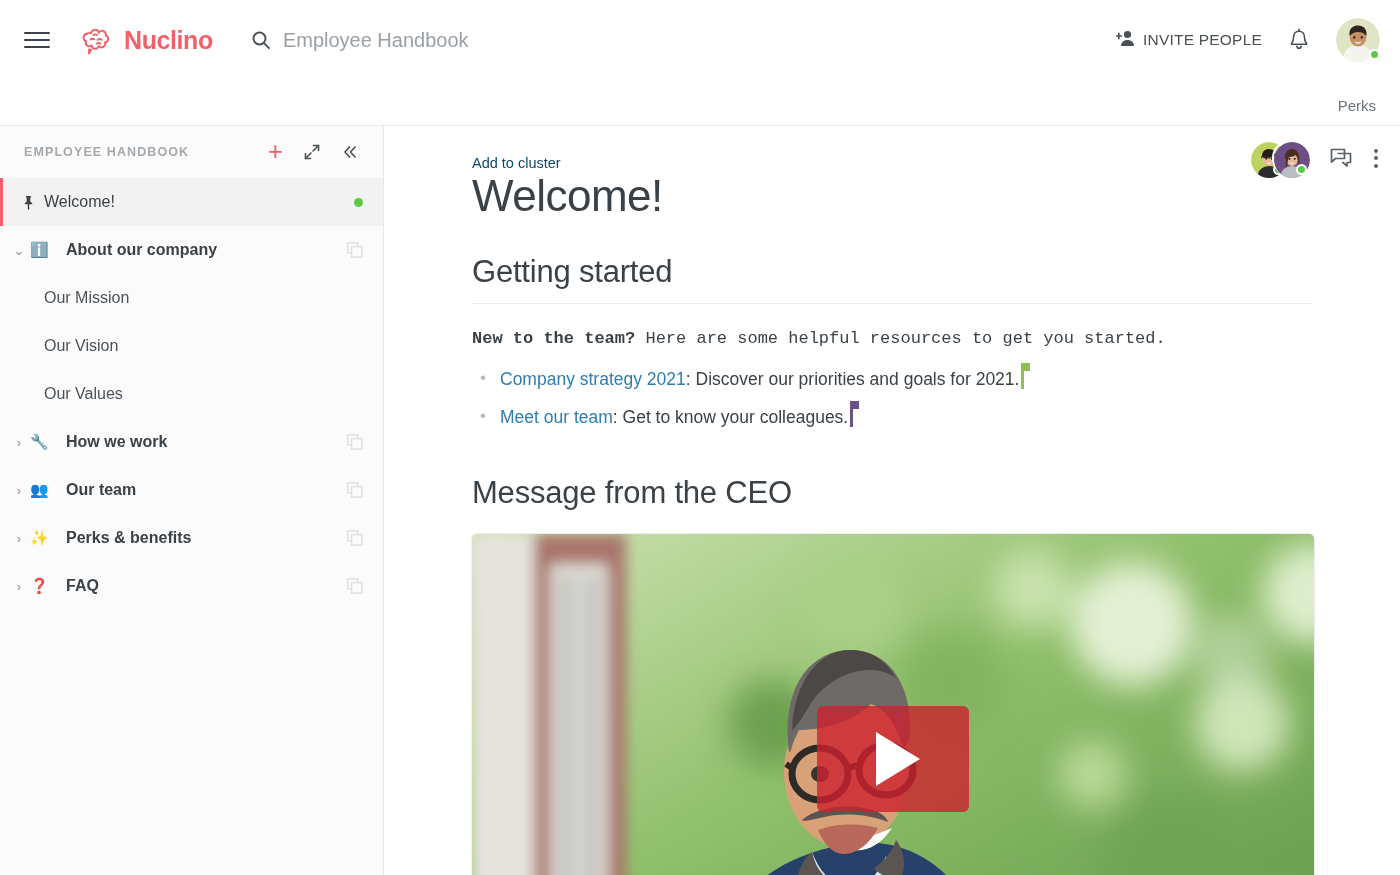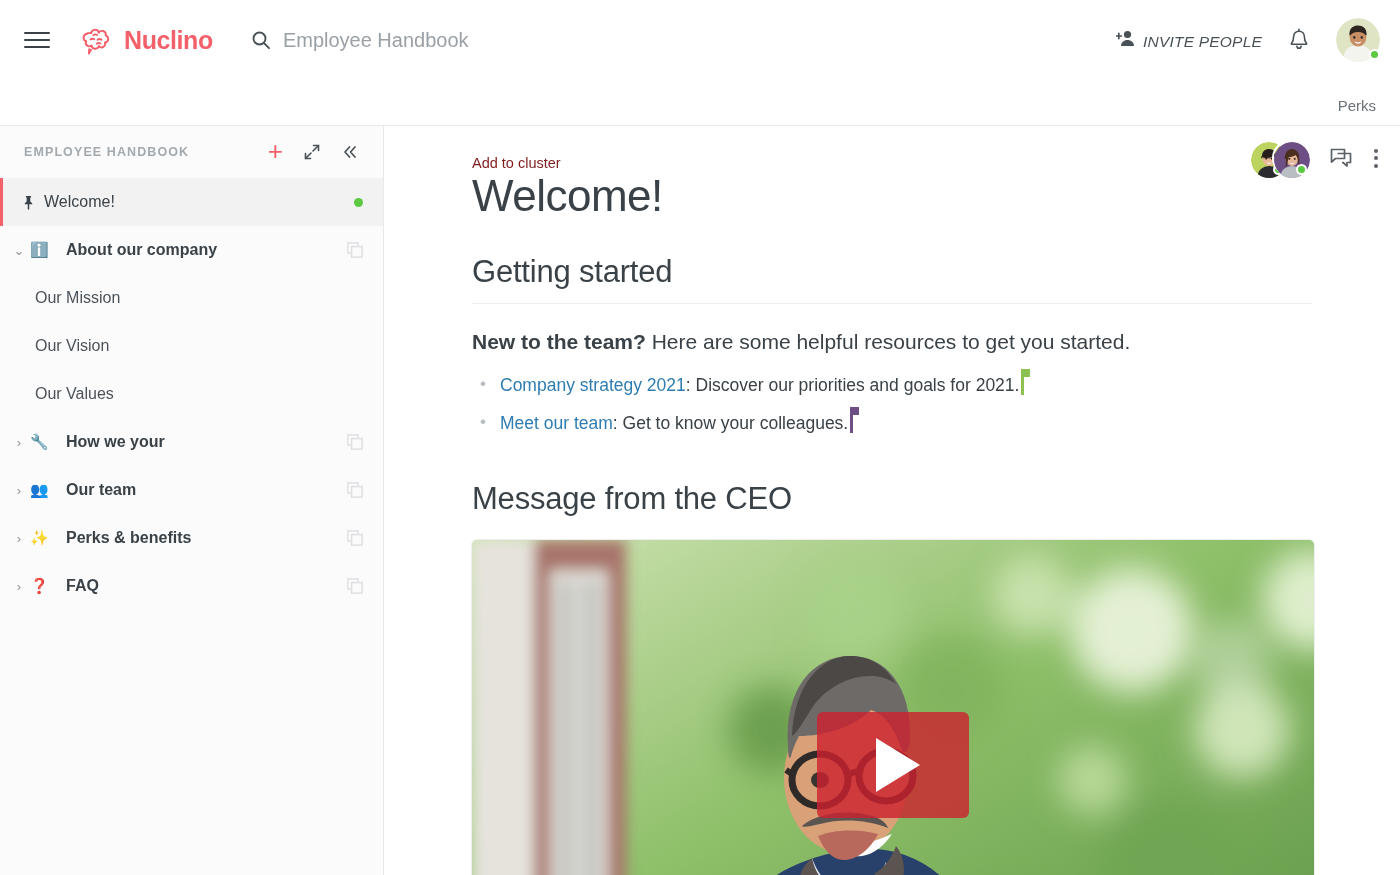--- a/index.html
+++ b/index.html
@@ -51,25 +51,24 @@
     font-size: 20px;
     color: #9aa0a6;
     background: transparent;
     width: 560px;
   }
   .search-input::placeholder { color: #9aa0a6; }
   .topbar-right {
     display: flex; align-items: center; gap: 26px;
   }
   .invite-btn {
-    display: flex; align-items: flex-end; gap: 7px;
+    display: flex; align-items: center; gap: 7px;
     font-size: 15.5px; color: #4a5156; letter-spacing: 0.2px;
     cursor: pointer; background: none; border: none;
     font-family: "Liberation Sans", sans-serif;
-    font-style: italic;
   }
   .bell { width: 22px; height: 24px; cursor: pointer; }
   .avatar-top {
     width: 44px; height: 44px; border-radius: 50%;
     position: relative; overflow: visible; cursor: pointer;
   }
   .avatar-img {
     width: 44px; height: 44px; border-radius: 50%;
     overflow: hidden; display: block;
   }
@@ -157,21 +156,21 @@
   }
   .sb-chev {
     width: 22px; min-width: 22px; margin-left: 8px;
     font-size: 13px; color: #8b9197; text-align: center;
     user-select: none;
   }
   .sb-emoji { font-size: 15px; margin-right: 7px; width:18px; display:inline-block; text-align:center;}
   .sb-pin { width: 20px; margin-left: 18px; margin-right: 6px; display:flex; justify-content:center;}
   .sb-label { flex: 1; color: #3a4248; }
   .sb-label.bold { font-weight: bold; margin-left: 11px; }
-  .sb-label.child { font-weight: normal; color: #4b5259; padding-left: 35px; }
+  .sb-label.child { font-weight: normal; color: #4b5259; padding-left: 44px; }
   .sb-greendot {
     width: 9px; height: 9px; border-radius: 50%;
     background: #5dc943;
   }
   .cluster-ico { width: 16px; height: 16px; display:block; opacity: .75;}
 
   
   .main {
     flex: 1; position: relative; overflow: hidden;
     background: #fff;
@@ -191,40 +190,40 @@
     position: absolute; right: -1px; bottom: -1px;
     width: 11px; height: 11px; border-radius: 50%;
     background: #5dc943; border: 2px solid #fff;
   }
   .comment-ico { width: 22px; height: 22px; cursor: pointer; display:block;}
   .main-dots { cursor: pointer; display:flex; flex-direction:column; gap:3.5px; align-items:center;}
   .main-dots i { width:4px; height:4px; border-radius:50%; background:#5a6167; display:block;}
 
   .doc { padding: 28px 88px 0 88px; }
   .add-cluster {
-    font-size: 14.5px; color: #7f1d1d;
+    font-size: 14.5px; color: #0c4a6e;
     cursor: pointer; display: inline-block;
   }
   .doc h1 {
     font-size: 44px; font-weight: normal;
     color: #3a4248; letter-spacing: -0.5px;
     margin-bottom: 34px; line-height: 1.1;
   }
   .doc h2 {
     font-size: 31px; font-weight: normal;
     color: #3a4248; letter-spacing: -0.2px;
     line-height: 1.15;
   }
   .doc .rule {
     border: none; border-top: 1px solid #eceef0;
     margin: 13px 0 0 0;
   }
   .doc p.lead {
-    font-size: 21px; line-height: 1.5;
-    margin-top: 22px; color: #3a4248;
+    font-size: 17px; line-height: 1.5;
+    margin-top: 22px; color: #3a4248; font-family: Liberation Mono, monospace;
   }
   .doc p.lead b { font-weight: bold; }
   .doc ul {
     list-style: none; margin-top: 14px;
   }
   .doc li {
     font-size: 17.5px; line-height: 1.55;
     color: #3a4248; position: relative;
     padding-left: 28px; margin-bottom: 11px;
   }
@@ -412,21 +411,21 @@
     <div class="sb-item">
       <span class="sb-label child">Our Vision</span>
     </div>
     <div class="sb-item">
       <span class="sb-label child">Our Values</span>
     </div>
 
     <div class="sb-item">
       <span class="sb-chev">›</span>
       <span class="sb-emoji">🔧</span>
-      <span class="sb-label bold">How we your</span>
+      <span class="sb-label bold">How we work</span>
       <span class="cluster-ico">
         <svg viewBox="0 0 16 16" width="16" height="16" aria-hidden="true">
           <rect x="0.9" y="0.9" width="10" height="10" fill="none" stroke="#d5d8db" stroke-width="1.5"></rect>
           <rect x="4.6" y="4.6" width="10.5" height="10.5" fill="#fbfbfb" stroke="#d5d8db" stroke-width="1.5"></rect>
         </svg>
       </span>
     </div>
 
     <div class="sb-item">
       <span class="sb-chev">›</span>

